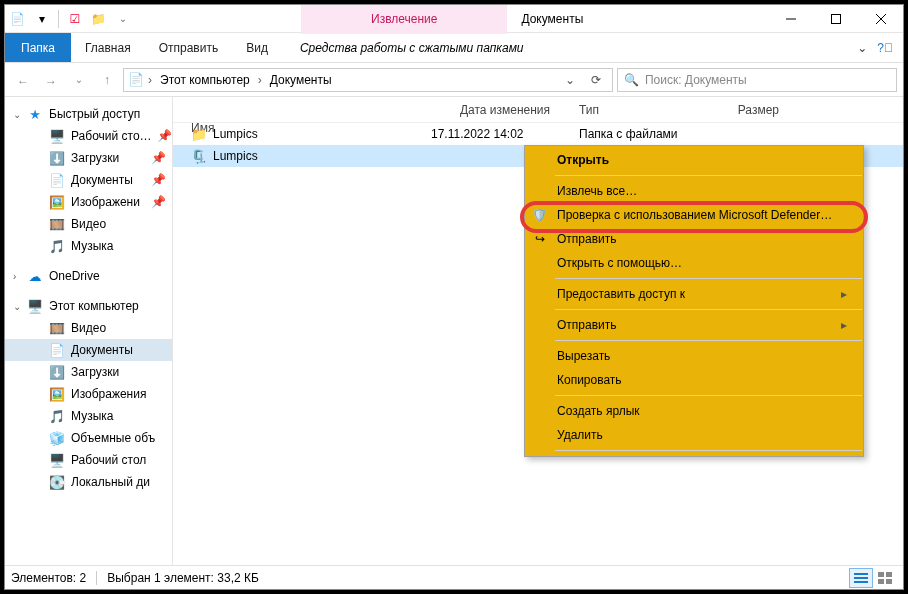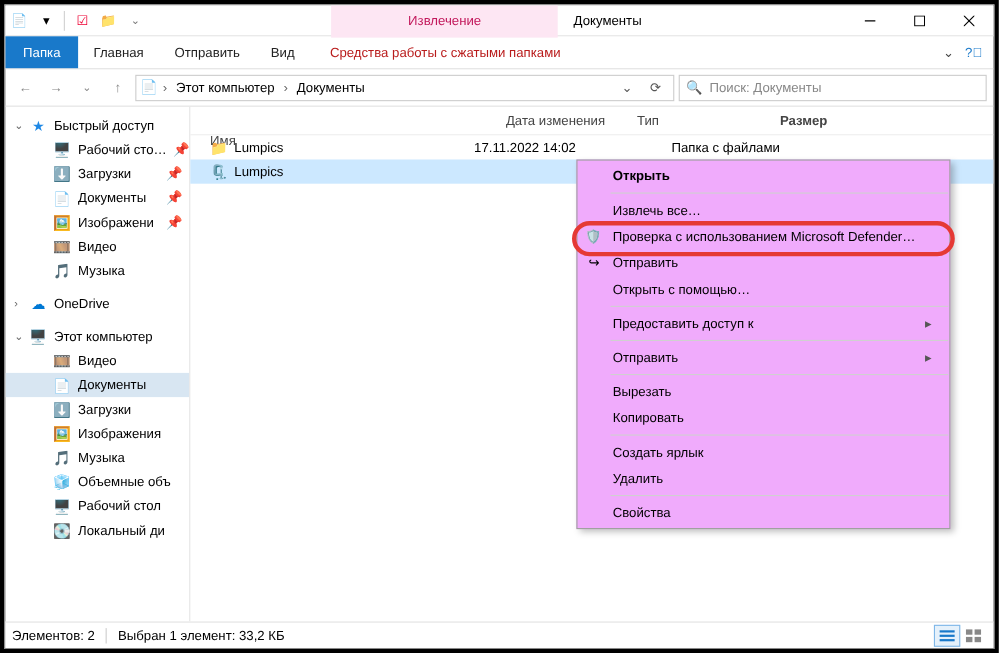--- a/index.html
+++ b/index.html
@@ -13,21 +13,21 @@
   .tb-extract { flex: 0 0 auto; min-width: 200px; text-align: center; }
   .tb-extract-inner { display:inline-block; padding: 0 70px; background:#fde6f3; color:#c2185b; line-height:28px; border-bottom:1px solid #fde6f3;}
   .tb-gap { flex:0 0 165px; }
   .tb-title { flex:1; line-height:28px; padding-left:14px; }
   .tb-ctrls { display:flex; }
   .tb-ctrl { width:45px; height:28px; display:flex; align-items:center; justify-content:center; }
   
   .ribbon { height: 30px; display:flex; align-items:stretch; border-bottom:1px solid #e1e1e1; }
   .ribbon-file { background:#1979ca; color:#fff; padding:0 16px; line-height:30px; }
   .ribbon-tab { padding:0 14px; line-height:30px; color:#222; }
-  .ribbon-ext { padding:0 18px; line-height:30px; color:#b91c1c; }
+  .ribbon-ext { padding:0 18px; line-height:30px; color:#000000;font-style:italic; }
   .ribbon-spacer { flex:1; }
   .ribbon-right { display:flex; align-items:center; gap:10px; padding-right:10px; color:#444;}
   
   .addr { height: 34px; display:flex; align-items:center; gap:4px; padding:0 6px; border-bottom:1px solid #e1e1e1; }
   .nav-btn { width:24px; height:24px; display:flex; align-items:center; justify-content:center; color:#888; }
   .addr-box { flex:1; height:24px; border:1px solid #ccc; display:flex; align-items:center; padding:0 4px; gap:2px; }
   .addr-seg { padding:0 4px; }
   .addr-chev { color:#666; padding:0 2px; }
   .addr-end { margin-left:auto; display:flex; gap:2px; }
   .search-box { width:280px; height:24px; border:1px solid #ccc; display:flex; align-items:center; padding:0 6px; color:#888; gap:6px;}
@@ -40,30 +40,30 @@
   .sb-item .caret { position:absolute; left:8px; color:#666; font-size:10px;}
   .sb-item { position:relative; }
   .sb-group-space { height:8px; }
   .ico { width:16px; height:16px; display:inline-flex; align-items:center; justify-content:center; font-size:13px; }
   
   .content { flex:1; position:relative; }
   .cols { height:26px; display:flex; align-items:center; border-bottom:1px solid #eee; padding-left:18px; color:#444;}
   .col-name { width:240px;margin-top:36px; }
   .col-date { width:148px;text-align:center; }
   .col-type { width:130px; }
-  .col-size { width:80px; text-align:left; padding-right:10px;font-weight:bold;}
+  .col-size { width:80px; text-align:right; padding-right:10px;}
   .row { height:22px; display:flex; align-items:center; padding-left:18px; }
   .row .cn { width:240px; display:flex; align-items:center; gap:6px;}
   .row .cd { width:148px; }
-  .row .ct { width:130px;text-align:right; }
+  .row .ct { width:130px; }
   .row .cs { width:80px; text-align:right; padding-right:10px;}
   .row.sel { background:#cce8ff; }
   .row.sel .cd, .row.sel .ct { color: transparent; } 
   
-  .ctx { position:absolute; left:351px; top:48px; width:340px; background:#f0abfc; border:1px solid #a0a0a0; box-shadow:3px 3px 6px rgba(0,0,0,.25); padding:2px 0;}
+  .ctx { position:absolute; left:351px; top:48px; width:340px; background:#eab308; border:1px solid #a0a0a0; box-shadow:3px 3px 6px rgba(0,0,0,.25); padding:2px 0;}
   .ctx-item { height:24px; display:flex; align-items:center; padding:0 16px 0 32px; position:relative; white-space:nowrap;}
   .ctx-item .mi-ico { position:absolute; left:6px; width:18px; text-align:center; }
   .ctx-item .mi-arrow { margin-left:auto; color:#555; }
   .ctx-item.bold { font-weight:600; }
   .ctx-sep { height:1px; background:#d0d0d0; margin:3px 1px 3px 30px; }
   .ctx-highlight { position:absolute; left:347px; top:104px; width:348px; height:32px; border:4px solid #e53935; border-radius:18px; pointer-events:none; z-index:10;}
   
   .status { position:absolute; bottom:0; left:0; right:0; height:24px; border-top:1px solid #e1e1e1; display:flex; align-items:center; padding:0 6px; background:#fff;}
   .status .s-sep { width:1px; height:14px; background:#ccc; margin:0 10px; }
   .status .spacer { flex:1; }
@@ -295,23 +295,20 @@
             <span>Копировать</span>
           </div>
           <div class="ctx-sep"></div>
           <div class="ctx-item">
             <span>Создать ярлык</span>
           </div>
           <div class="ctx-item">
             <span>Удалить</span>
           </div>
           <div class="ctx-sep"></div>
-          <div class="ctx-item">
-            <span>Свойства</span>
-          </div>
         </div>
       <div class="ctx-highlight"></div>
     </div>
   </div>
 
   <div class="status">
     <span>Элементов: 2</span>
     <span class="s-sep"></span>
     <span>Выбран 1 элемент: 33,2 КБ</span>
     <span class="spacer"></span>

